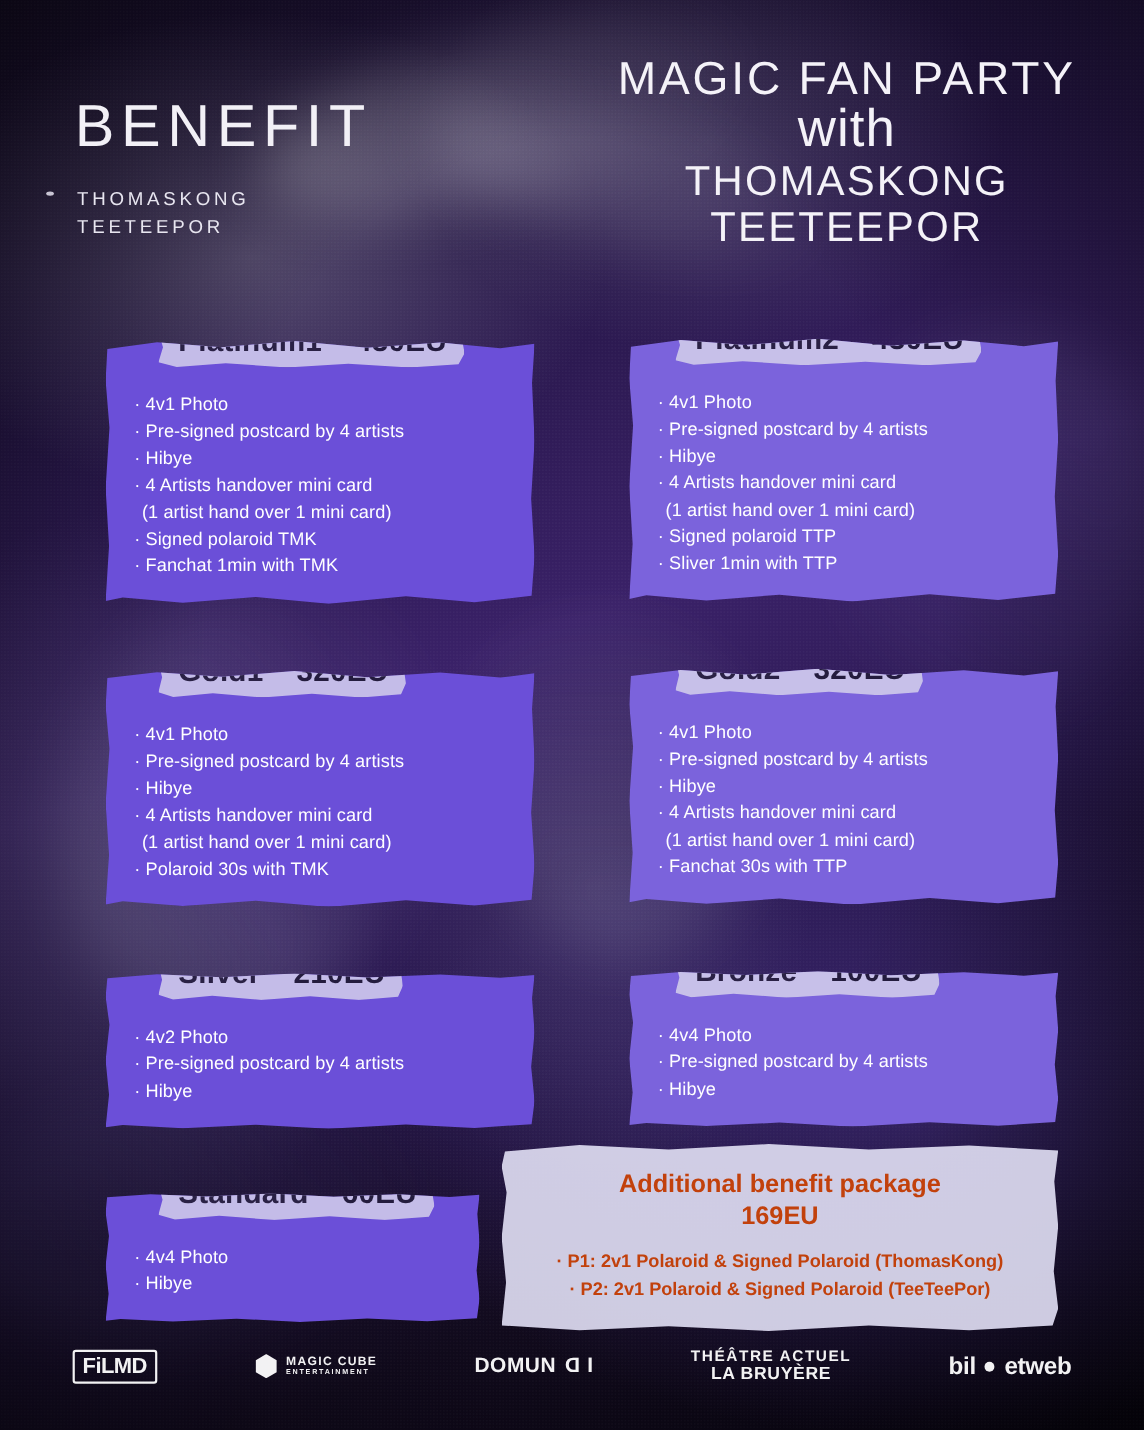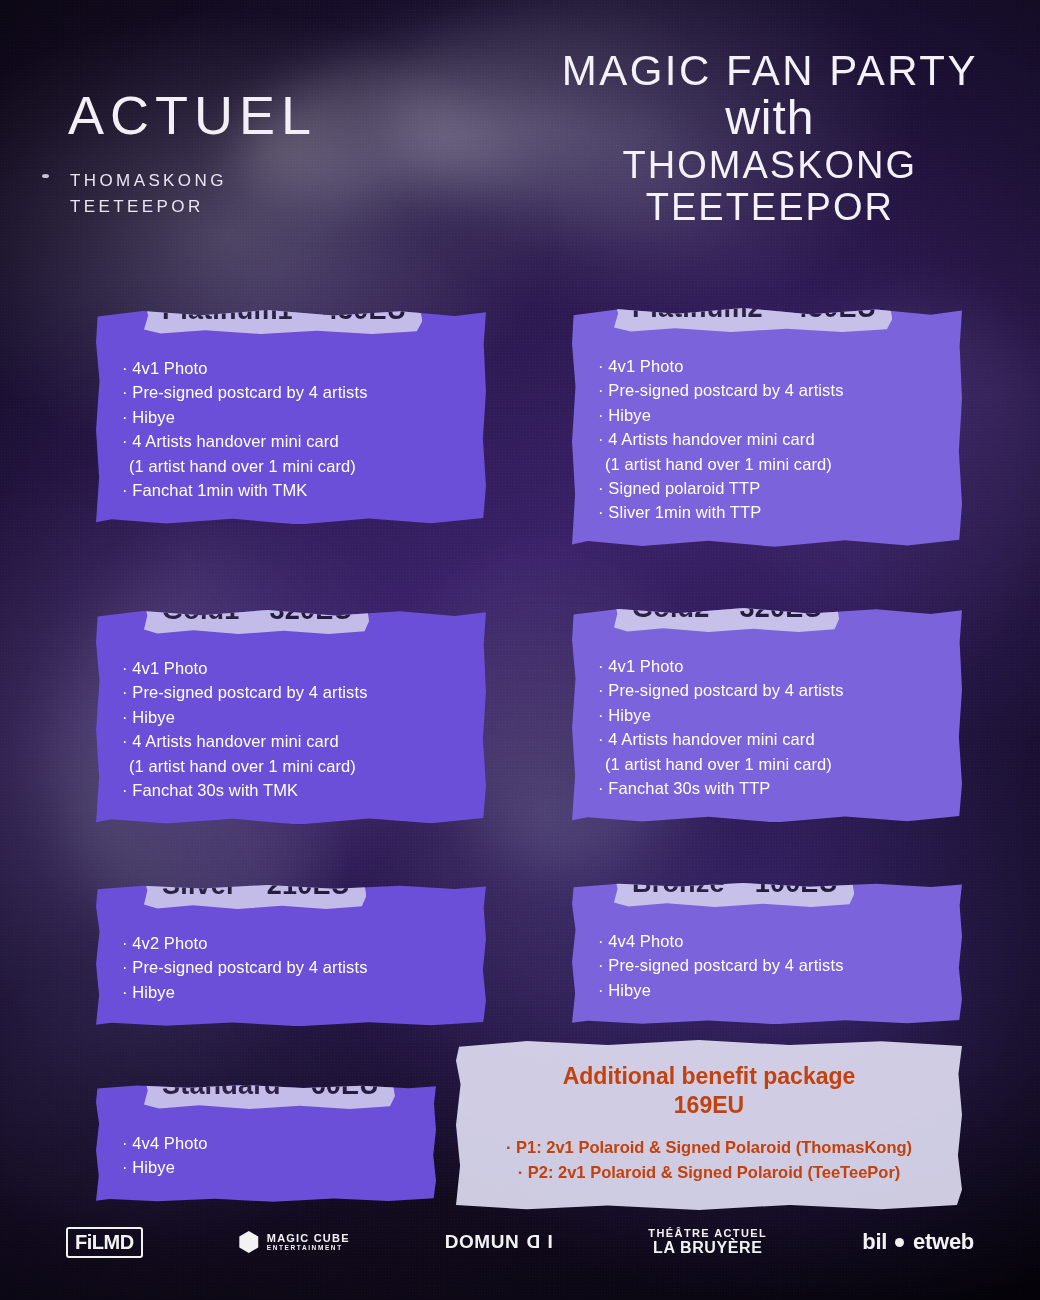--- a/index.html
+++ b/index.html
@@ -161,42 +161,42 @@
   .hex {
     width: 22px; height: 22px; background: #fff;
     clip-path: polygon(50% 0%, 93% 25%, 93% 75%, 50% 100%, 7% 75%, 7% 25%);
   }
   .mc-text { line-height: 1.08; text-align: left; }
   .mc-1 { font-size: 11px; font-weight: 700; letter-spacing: 1.2px; }
   .mc-2 { font-size: 6.5px; font-weight: 600; letter-spacing: 1.6px; }
   .logo-domundi { font-size: 19px; font-weight: 800; letter-spacing: .5px; }
   .logo-domundi .d2 { display: inline-block; transform: scaleX(-1); }
   .th-text { line-height: 1.12; text-align: center; }
-  .th-1 { font-size: 11px; font-weight: 600; letter-spacing: 1.4px; }
+  .th-1 { font-size: 14px; font-weight: 600; letter-spacing: 1.4px; }
   .th-2 { font-size: 16px; font-weight: 800; letter-spacing: .6px; }
   .logo-billetweb { font-size: 22px; font-weight: 800; letter-spacing: -.3px; display: flex; align-items: center; }
   .bw-dot { width: 9px; height: 9px; border-radius: 50%; background: #fff; margin: 0 2px 0 1px; }
 </style>
 </head>
 <body>
 
 <div id="poster">
   <div class="smoke s1"></div>
   <div class="smoke s2"></div>
   <div class="smoke s3"></div>
   <div class="smoke s4"></div>
   <div class="smoke s5"></div>
   <div class="smoke s6"></div>
   <div class="grain"></div>
   <div class="vignette"></div>
 
   <div class="content">
 
     <div class="dot-deco"></div>
-    <div class="benefit-title">ACTUEL</div>
+    <div class="benefit-title">BENEFIT</div>
     <div class="benefit-sub">
       <div>THOMASKONG</div>
       <div>TEETEEPOR</div>
     </div>
 
     <div class="head-right">
       <div class="hr1">MAGIC FAN PARTY</div>
       <div class="hr2">with</div>
       <div class="hr3">THOMASKONG</div>
       <div class="hr4">TEETEEPOR</div>
@@ -207,20 +207,21 @@
         <div class="tape">
           <span class="tape-name">Platinum1</span>
           <span class="tape-price">430EU</span>
         </div>
         <ul class="card-list">
           <li>· 4v1 Photo</li>
           <li>· Pre-signed postcard by 4 artists</li>
           <li>· Hibye</li>
           <li>· 4 Artists handover mini card</li>
           <li class="sub">(1 artist hand over 1 mini card)</li>
+          <li>· Signed polaroid TMK</li>
           <li>· Fanchat 1min with TMK</li>
         </ul>
       </div>
     </div>
 
     <div class="card light" id="c-plat2">
       <div class="card-body">
         <div class="tape">
           <span class="tape-name">Platinum2</span>
           <span class="tape-price">430EU</span>
@@ -242,21 +243,21 @@
         <div class="tape">
           <span class="tape-name">Gold1</span>
           <span class="tape-price">320EU</span>
         </div>
         <ul class="card-list">
           <li>· 4v1 Photo</li>
           <li>· Pre-signed postcard by 4 artists</li>
           <li>· Hibye</li>
           <li>· 4 Artists handover mini card</li>
           <li class="sub">(1 artist hand over 1 mini card)</li>
-          <li>· Fanchat 30s with TMK</li>
+          <li>· Polaroid 30s with TMK</li>
         </ul>
       </div>
     </div>
 
     <div class="card light" id="c-gold2">
       <div class="card-body">
         <div class="tape">
           <span class="tape-name">Gold2</span>
           <span class="tape-price">320EU</span>
         </div>

